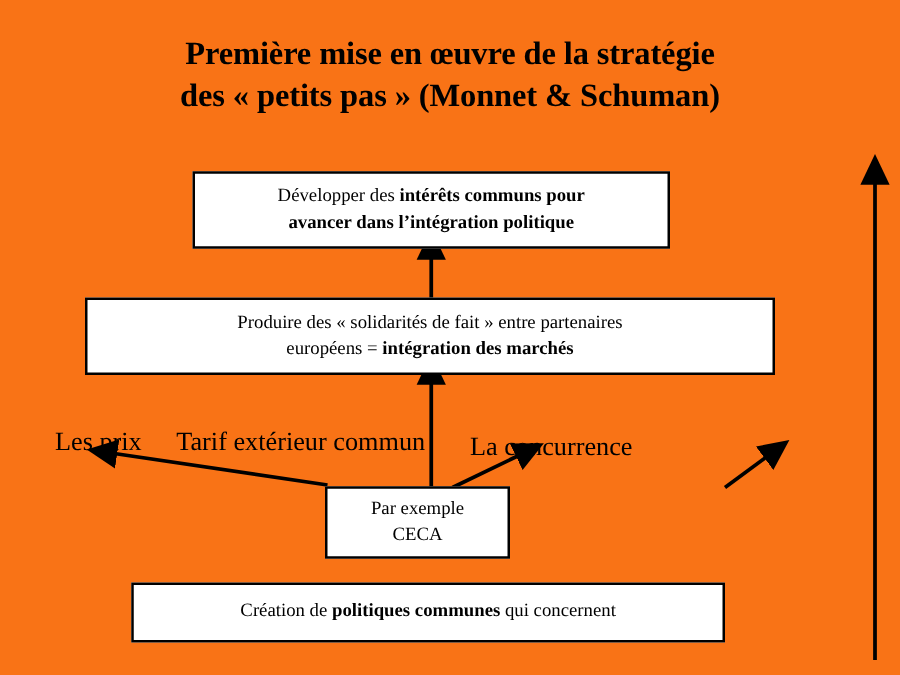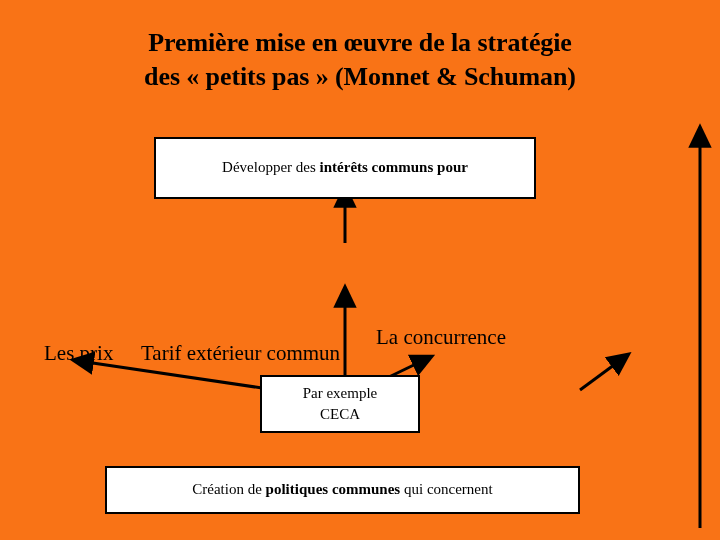--- a/index.html
+++ b/index.html
@@ -89,29 +89,36 @@
     <line x1="262" y1="388" x2="86" y2="362" stroke="#000000" stroke-width="3" marker-end="url(#ah)"></line>
 
     <line x1="362" y1="390" x2="420" y2="362" stroke="#000000" stroke-width="3" marker-end="url(#ah)"></line>
 
     <line x1="580" y1="390" x2="618" y2="362" stroke="#000000" stroke-width="3" marker-end="url(#ah)"></line>
   </svg>
 
   <div class="box" style="left:154px; top:137px; width:382px; height:62px;">
     <span class="inner">
       <span>Développer des </span><b>intérêts communs pour</b><br>
+      <b>avancer dans l’intégration politique</b>
     </span>
   </div>
 
+  <div class="box" style="left:68px; top:238px; width:552px; height:62px;">
+    <span class="inner">
+      <span>Produire des « solidarités de fait » entre partenaires</span><br>
+      <span>européens = </span><b>intégration des marchés</b>
+    </span>
+  </div>
 
   <div class="lbl" style="left:44px; top:340px;">Les prix</div>
   <div class="lbl" style="left:141px; top:340px;">Tarif extérieur commun</div>
-  <div class="lbl" style="left:376px; top:324px;">La concurrence</div>
+  <div class="lbl" style="left:376px; top:344px;">La concurrence</div>
 
-  <div class="box" style="left:260px; top:375px; width:160px; height:58px;">
+  <div class="box" style="left:260px; top:389px; width:148px; height:58px;">
     <span class="inner">
       <span>Par exemple</span><br>
       <span>CECA</span>
     </span>
   </div>
 
   <div class="box" style="left:105px; top:466px; width:475px; height:48px;justify-content:center;">
     <span class="inner">
       <span>Création de </span><b>politiques communes</b><span> qui concernent</span><br>
     </span>

